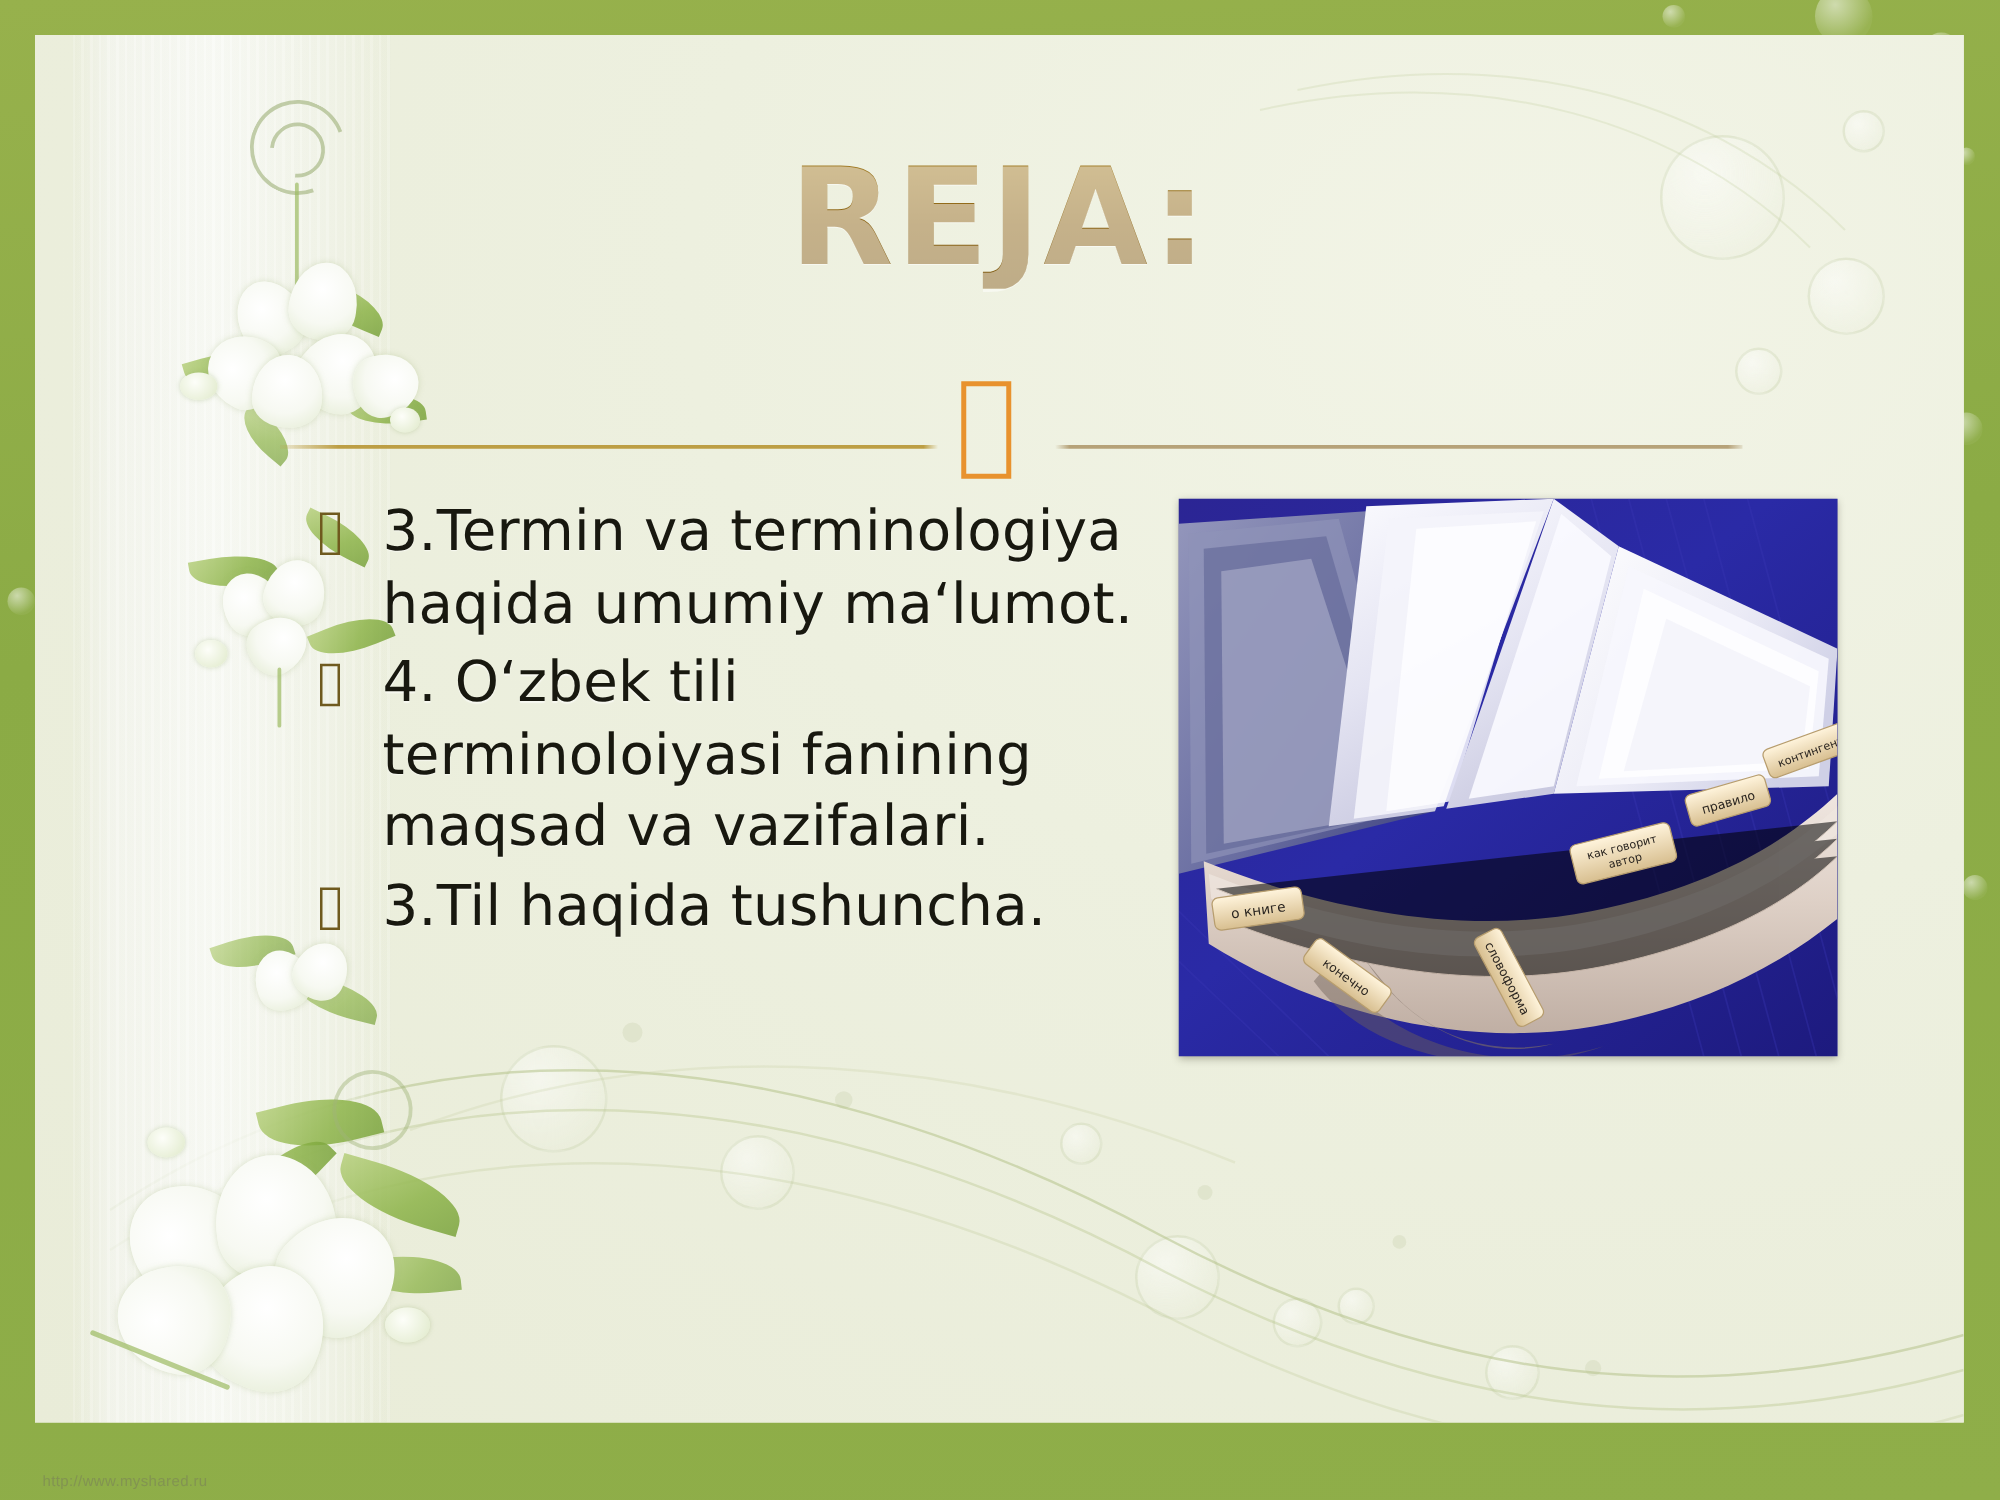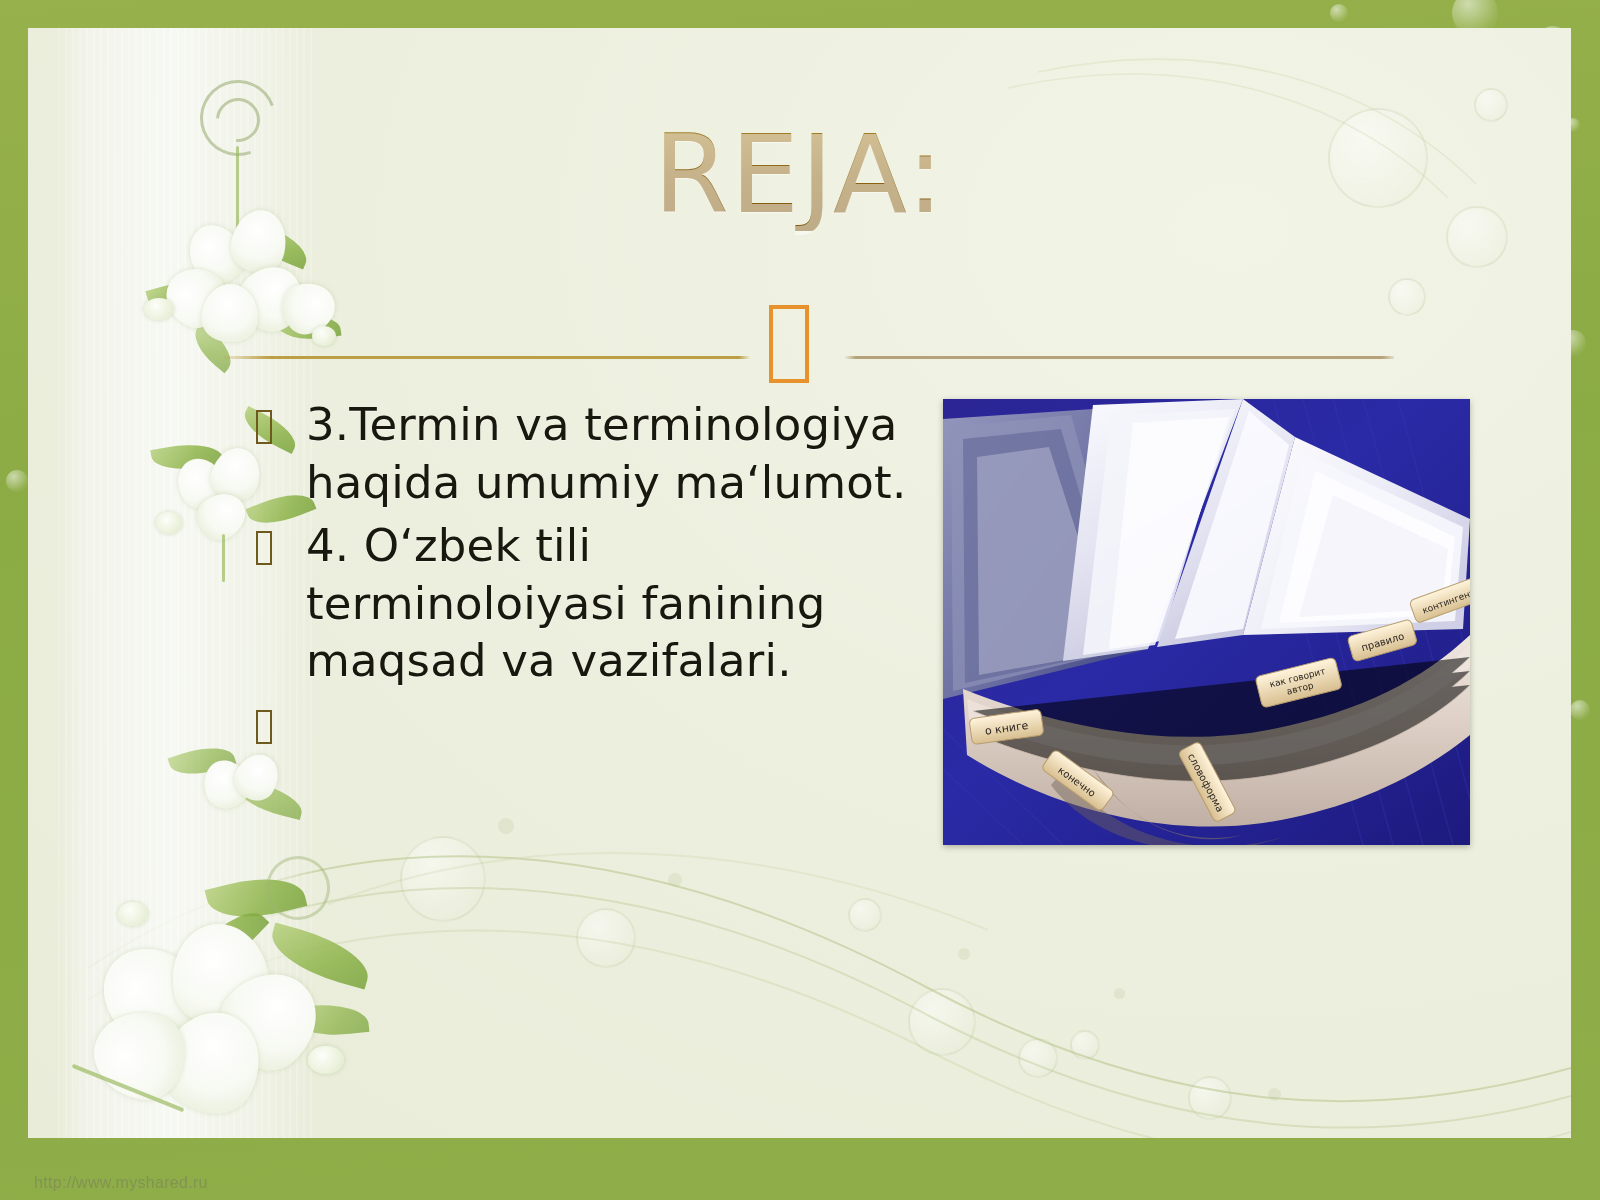--- a/index.html
+++ b/index.html
@@ -134,21 +134,21 @@
   #title-block {
     position: absolute;
     left: 0;
     top: 90px;
     width: 1543px;
     text-align: center;
   }
   #page-title {
     font-family: "DejaVu Sans", sans-serif;
     font-size: 108px;
-    font-weight: 400;
+    font-weight: 700;
     letter-spacing: 2px;
     color: #90681a;
     background: linear-gradient(180deg, #a8832b 0%, #8b6314 55%, #7d5910 100%);
     -webkit-background-clip: text;
     background-clip: text;
     -webkit-text-fill-color: transparent;
     line-height: 1.05;
     text-shadow: 0 1px 0 rgba(255,255,255,.5);
   }
 
@@ -224,21 +224,21 @@
     overflow: hidden;
   }
   #book-photo .svg-wrap { width:100%; height:100%; display:block; }
 
   
   #watermark {
     position: absolute;
     left: 34px;
     bottom: 8px;
     font-family: "Liberation Sans", sans-serif;
-    font-size: 16px;
+    font-size: 12px;
     color: rgba(120,125,90,.55);
     letter-spacing: .3px;
     white-space: nowrap;
   }
 </style>
 </head>
 <body>
 
 <div id="slide">
 
@@ -351,20 +351,21 @@
         <span class="bullet-text">3.Termin va terminologiya haqida umumiy ma‘lumot.</span>
       </div>
 
       <div class="bullet-row">
         <span class="bullet-marker"></span>
         <span class="bullet-text">4. O‘zbek tili terminoloiyasi fanining maqsad va vazifalari.</span>
       </div>
 
       <div class="bullet-row">
         <span class="bullet-marker"></span>
+        <span class="bullet-text">3.Til haqida tushuncha.</span>
       </div>
 
     </div>
 
     <div id="book-photo">
       <svg class="svg-wrap" viewBox="0 0 527 446" preserveAspectRatio="none">
         <defs>
           <linearGradient id="cloth" x1="0" y1="0" x2="1" y2="1">
             <stop offset="0%" stop-color="#2b2594"></stop>
             <stop offset="45%" stop-color="#2a2aa6"></stop>

